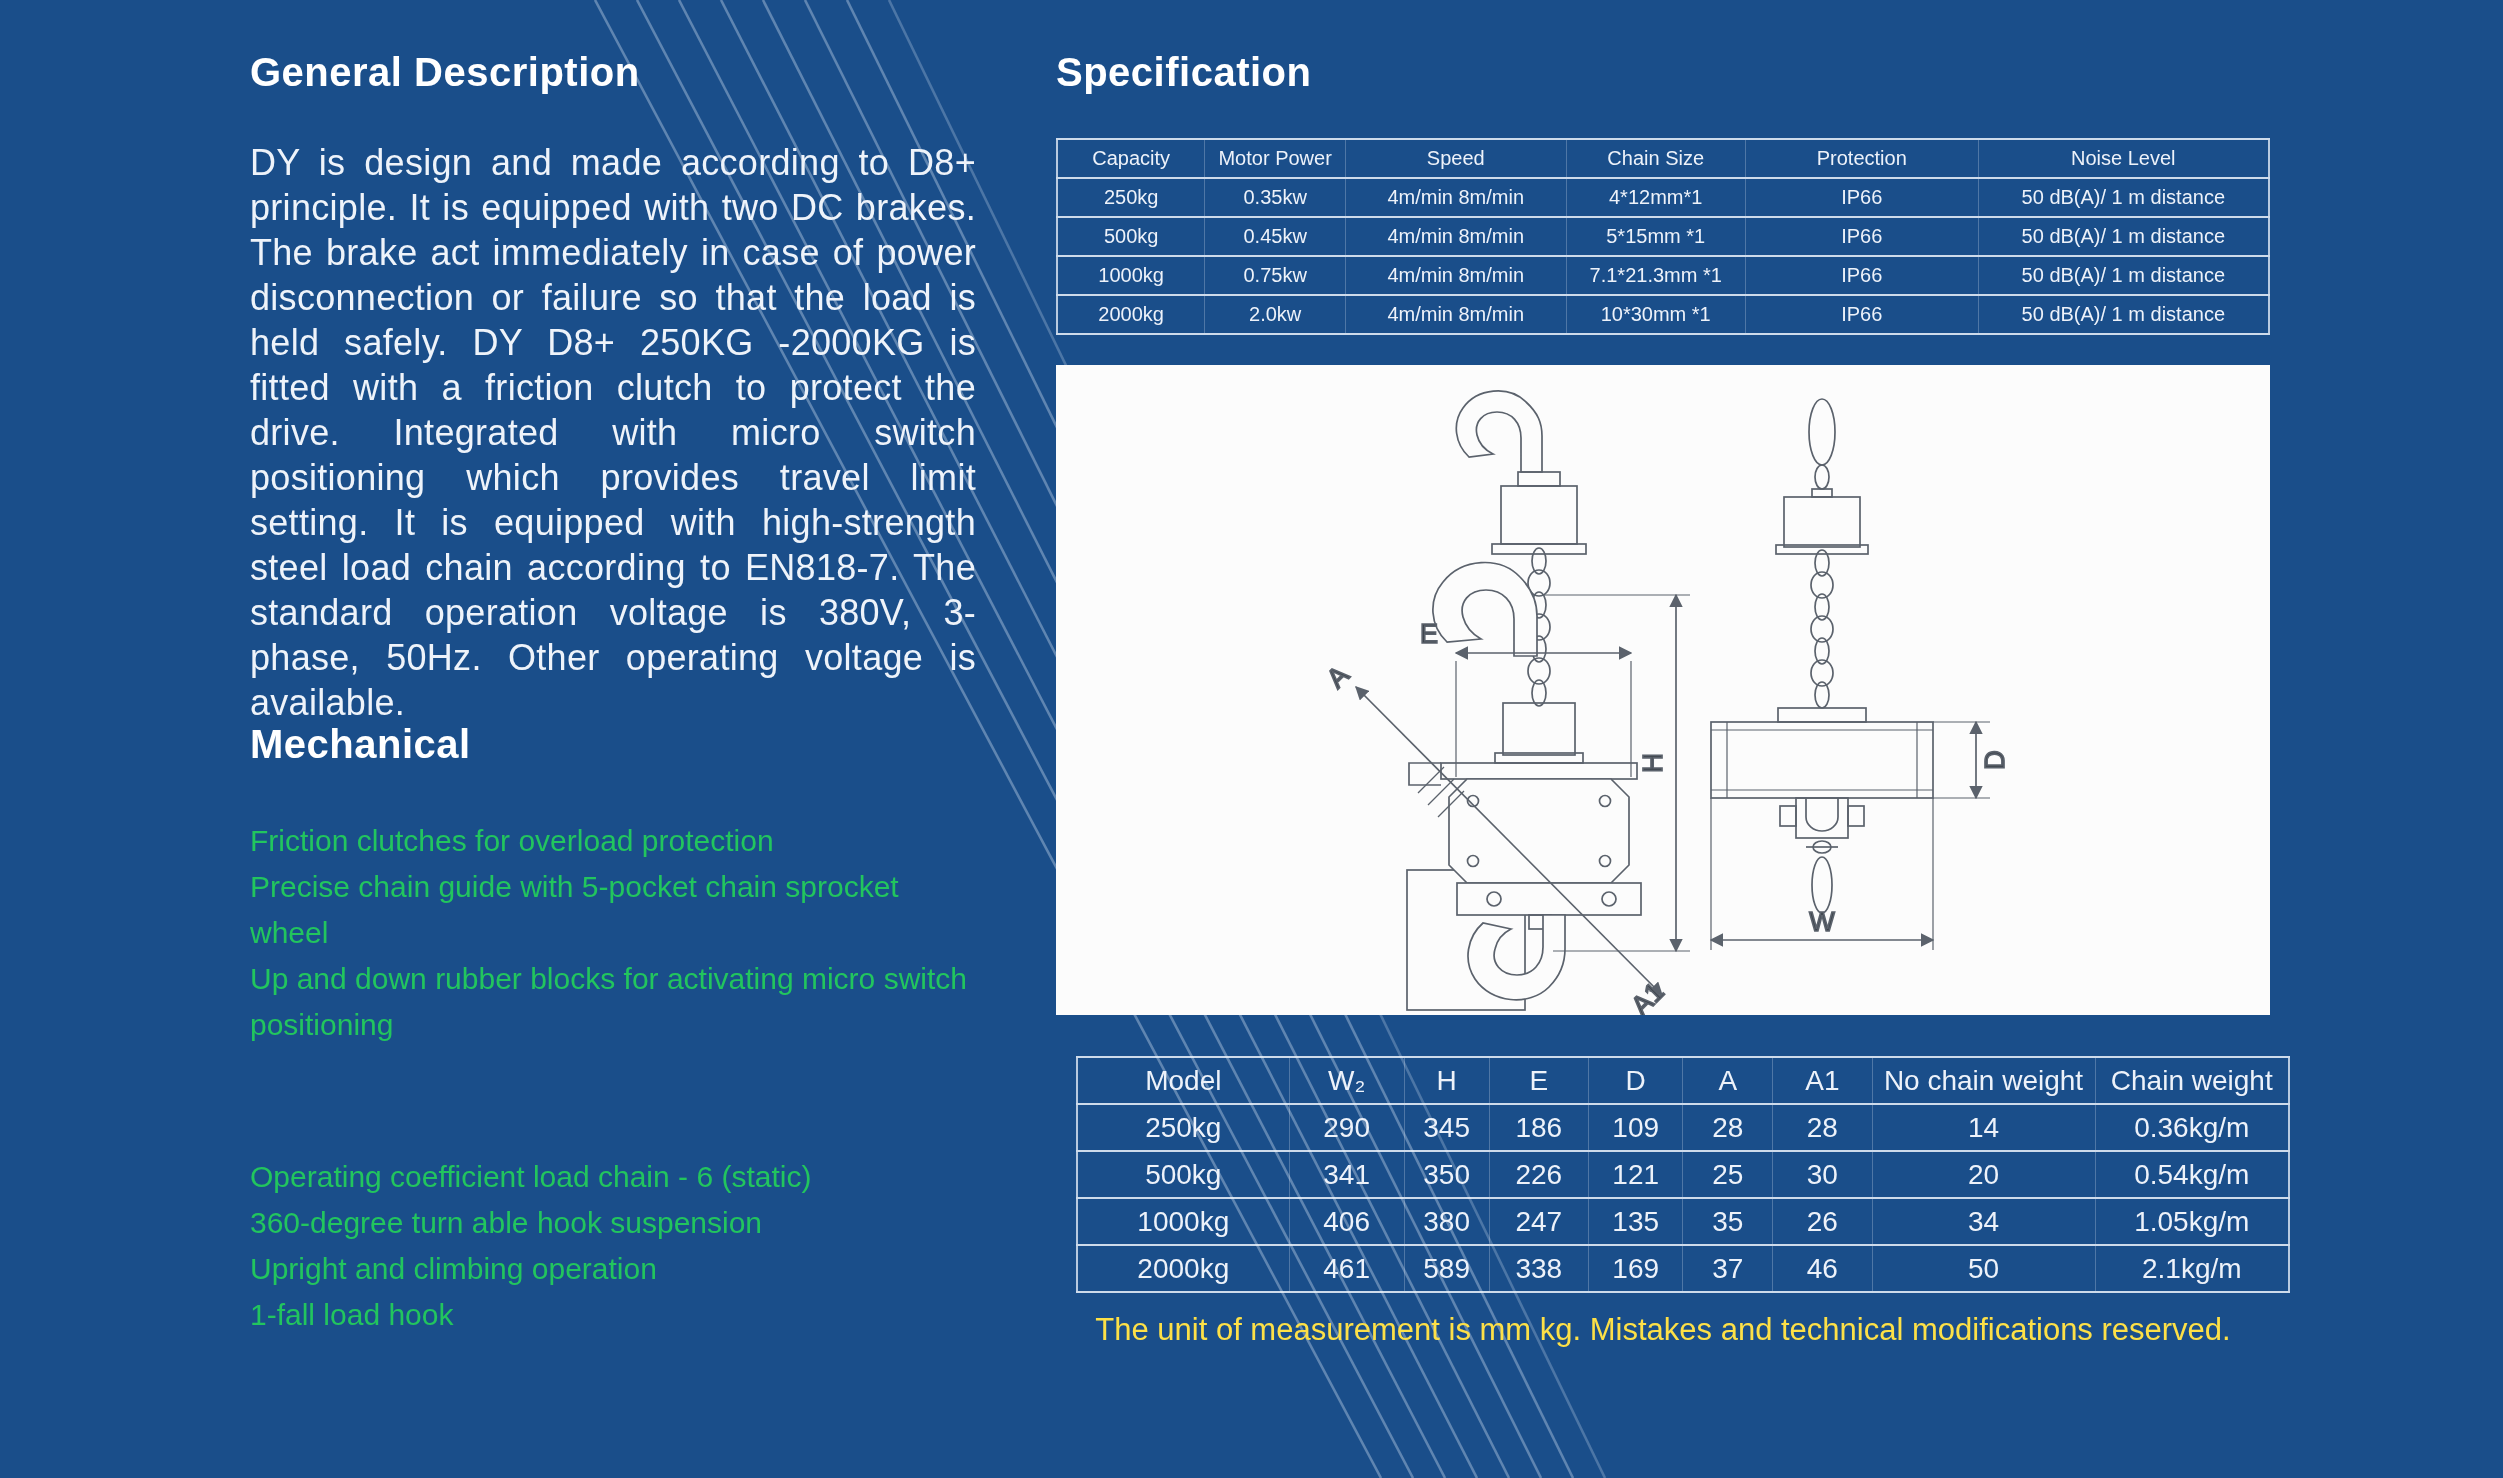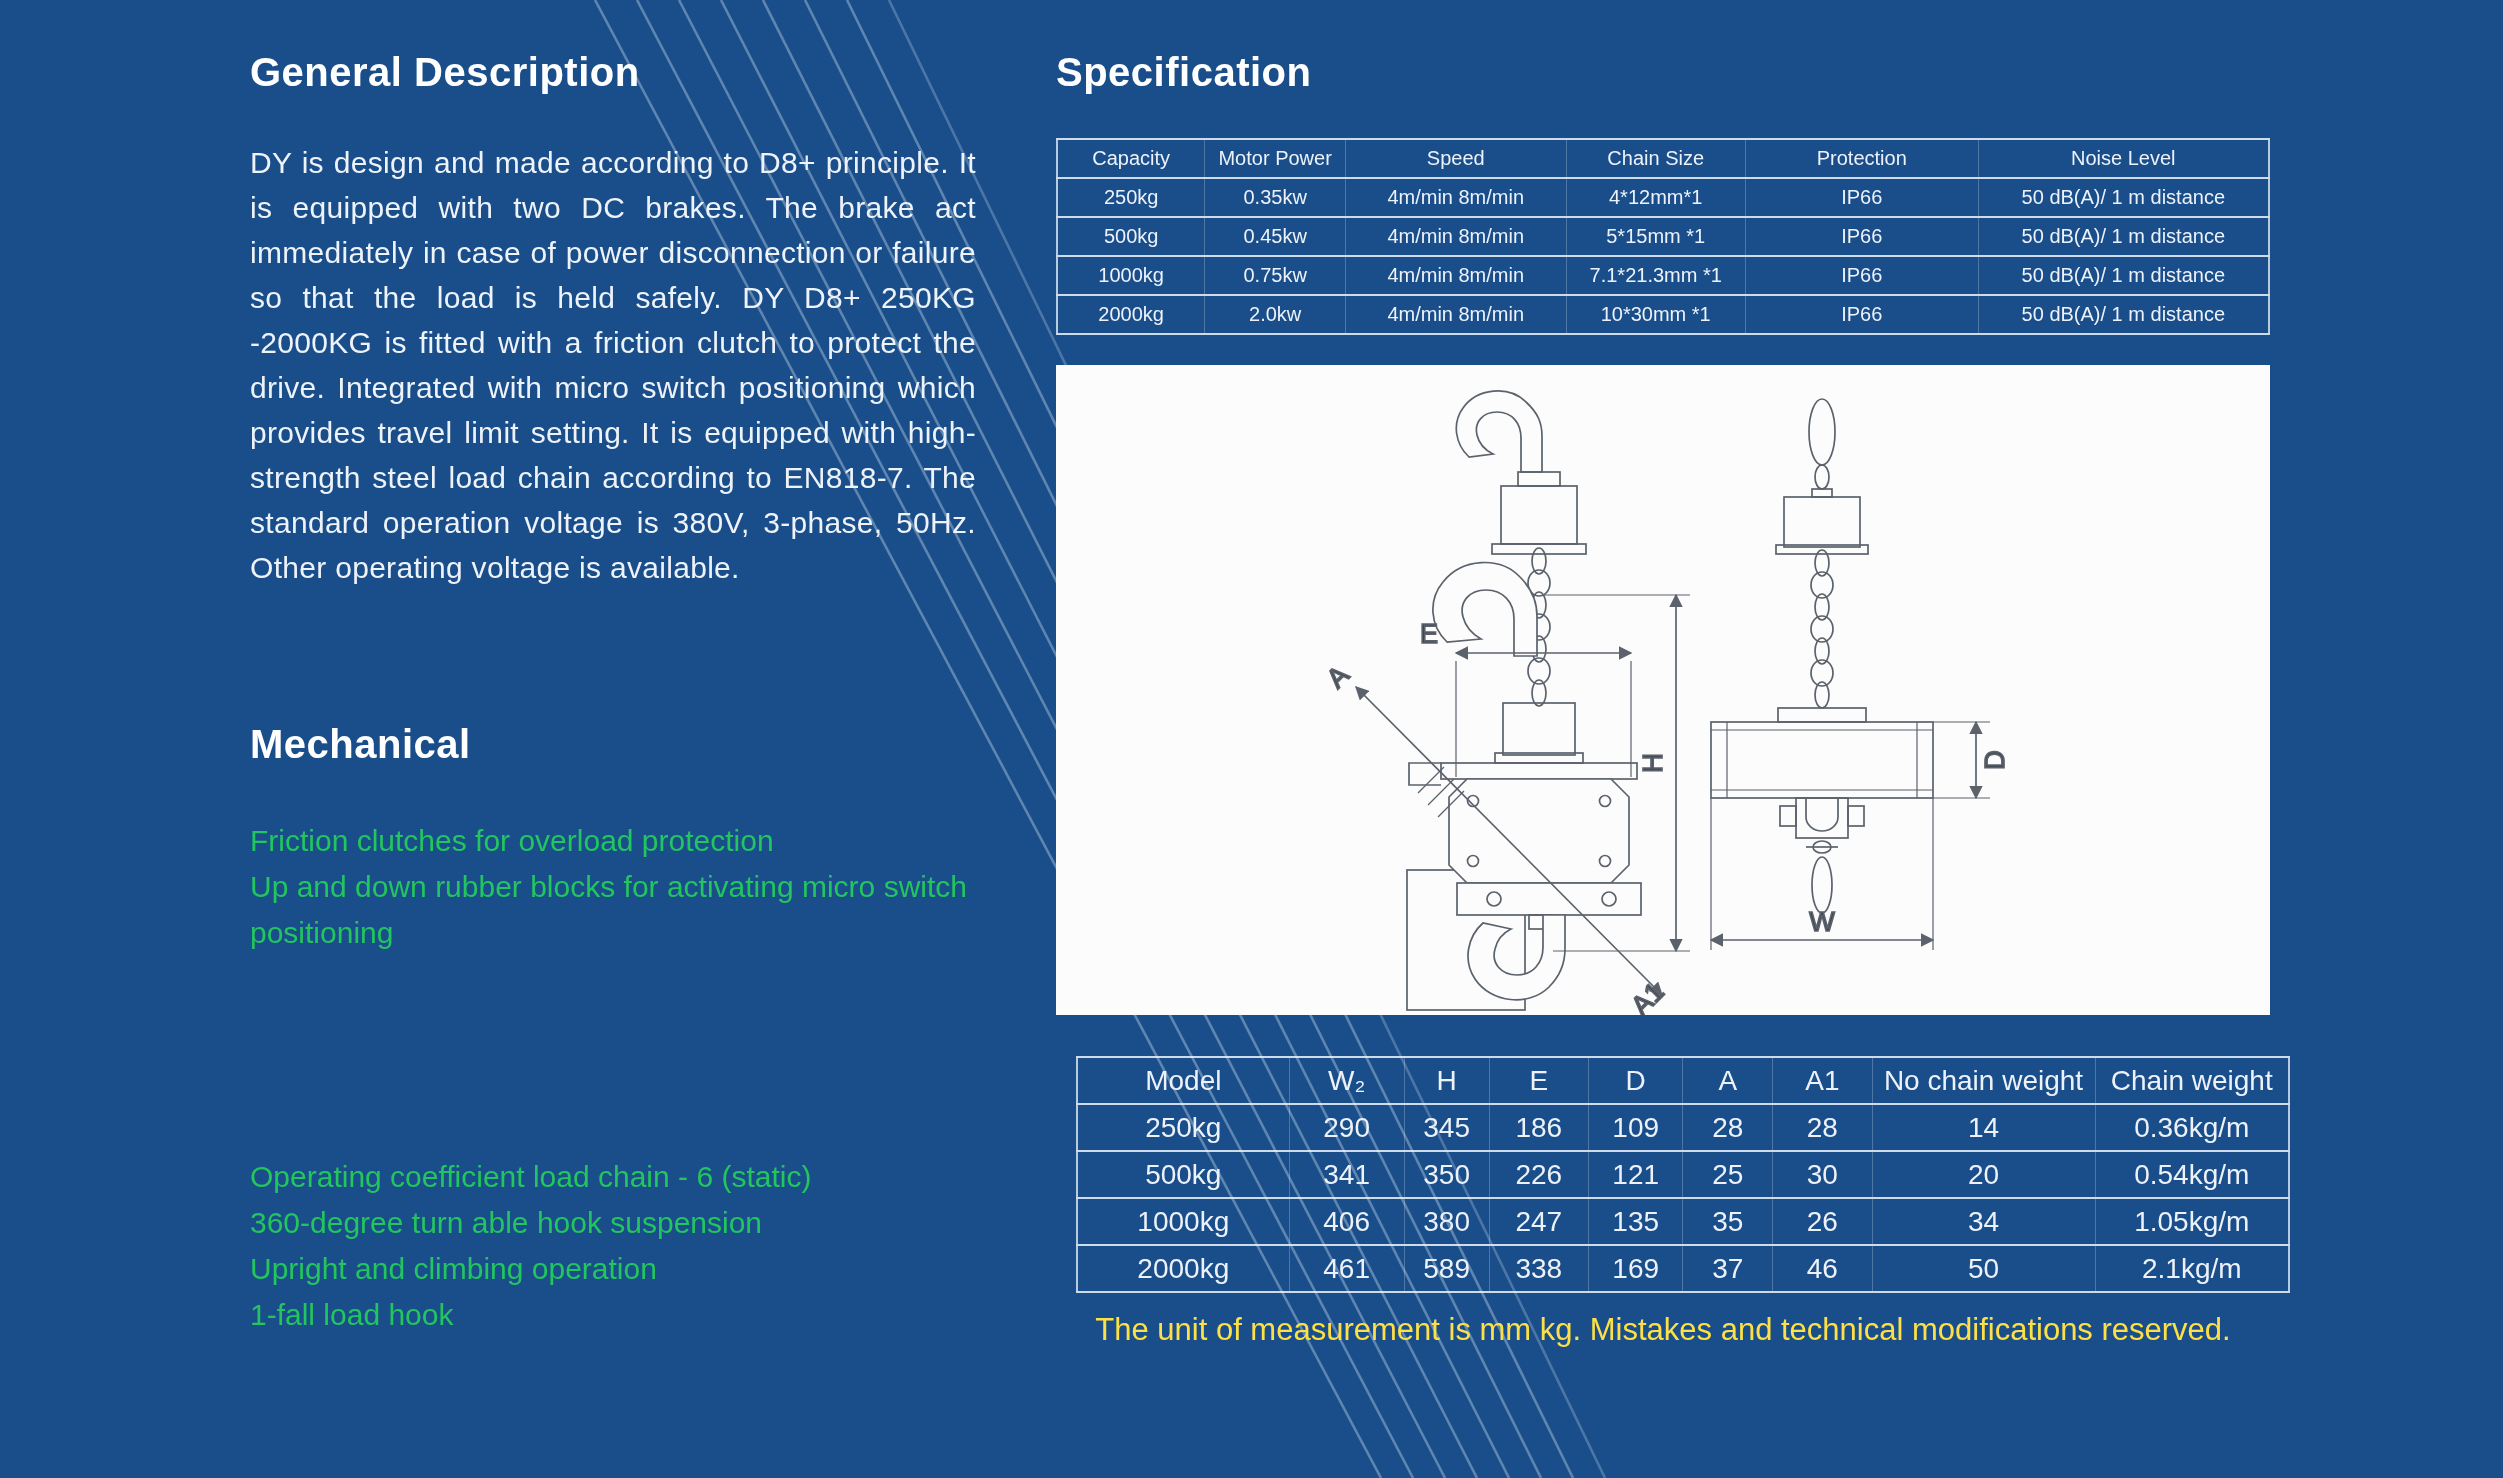--- a/index.html
+++ b/index.html
@@ -4,21 +4,21 @@
 <style>
   html,body{margin:0;padding:0;background:#0e3463;}
   .page{
     position:relative;width:2503px;height:1478px;overflow:hidden;
     background:#1a4e8a;
     font-family:"Liberation Sans",sans-serif;color:#f2f6fc;
   }
   .stripes{position:absolute;left:0;top:0;z-index:0;pointer-events:none;}
   .layer{position:absolute;z-index:1;}
   .section-title{font-size:40px;font-weight:700;color:#ffffff;letter-spacing:.5px;margin:0;}
-  .gd-body{font-size:30px;line-height:45px;text-align:justify;color:#eef3fa;letter-spacing:.3px;}
+  .gd-body{font-size:36px;line-height:45px;text-align:justify;color:#eef3fa;letter-spacing:.3px;}
   .m-line{font-size:30px;line-height:46px;color:#22c55e;}
   table{border-collapse:collapse;width:100%;table-layout:fixed;color:#edf2fa;
         border-left:2px solid rgba(238,244,252,.75);border-right:2px solid rgba(238,244,252,.75);}
   th,td{font-weight:400;text-align:center;vertical-align:middle;padding:0;
         border-top:2px solid rgba(238,244,252,.85);
         border-bottom:2px solid rgba(238,244,252,.85);
         border-left:1px solid rgba(238,244,252,.25);
         border-right:1px solid rgba(238,244,252,.25);
         overflow:hidden;white-space:nowrap;}
   .spec-table th,.spec-table td{font-size:20px;height:37px;}
@@ -47,20 +47,21 @@
   </svg>
 
   <h2 class="layer section-title" style="left:250px;top:50px;">General Description</h2>
 
   <div class="layer gd-body" style="left:250px;top:140px;width:726px;">DY is design and made according to D8+ principle. It is equipped with two DC brakes. The brake act immediately in case of power disconnection or failure so that the load is held safely. DY D8+ 250KG -2000KG is fitted with a friction clutch to protect the drive. Integrated with micro switch positioning which provides travel limit setting. It is equipped with high-strength steel load chain according to EN818-7. The standard operation voltage is 380V, 3-phase, 50Hz. Other operating voltage is available.</div>
 
   <h2 class="layer section-title" style="left:250px;top:722px;">Mechanical</h2>
 
   <div class="layer" style="left:250px;top:818px;width:728px;">
       <div class="m-line">Friction clutches for overload protection</div>
+      <div class="m-line">Precise chain guide with 5-pocket chain sprocket wheel</div>
       <div class="m-line">Up and down rubber blocks for activating micro switch positioning</div>
     </div>
 
   <div class="layer" style="left:250px;top:1154px;width:728px;">
       <div class="m-line">Operating coefficient load chain - 6 (static)</div>
       <div class="m-line">360-degree turn able hook suspension</div>
       <div class="m-line">Upright and climbing operation</div>
       <div class="m-line">1-fall load hook</div>
     </div>
 

